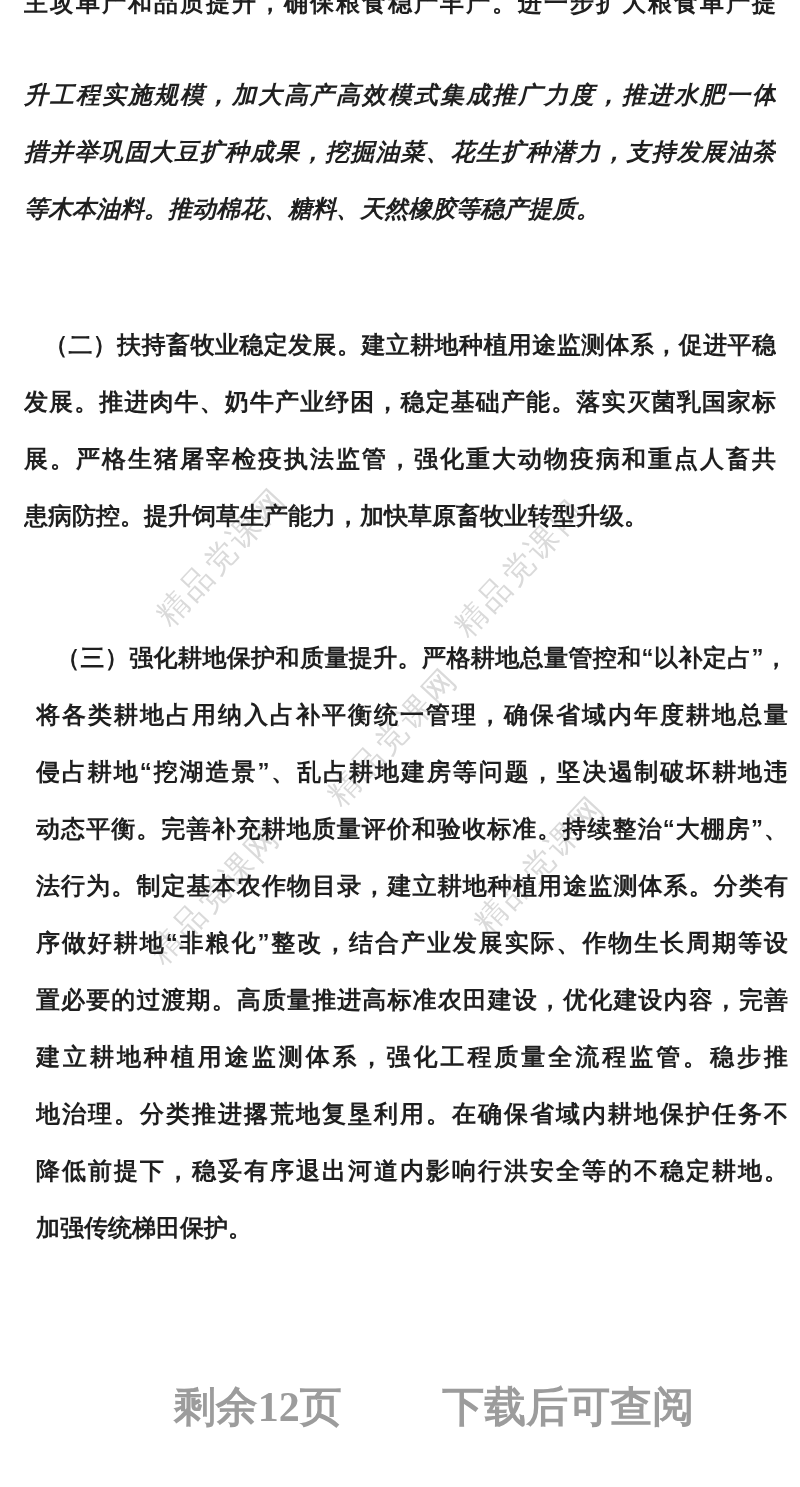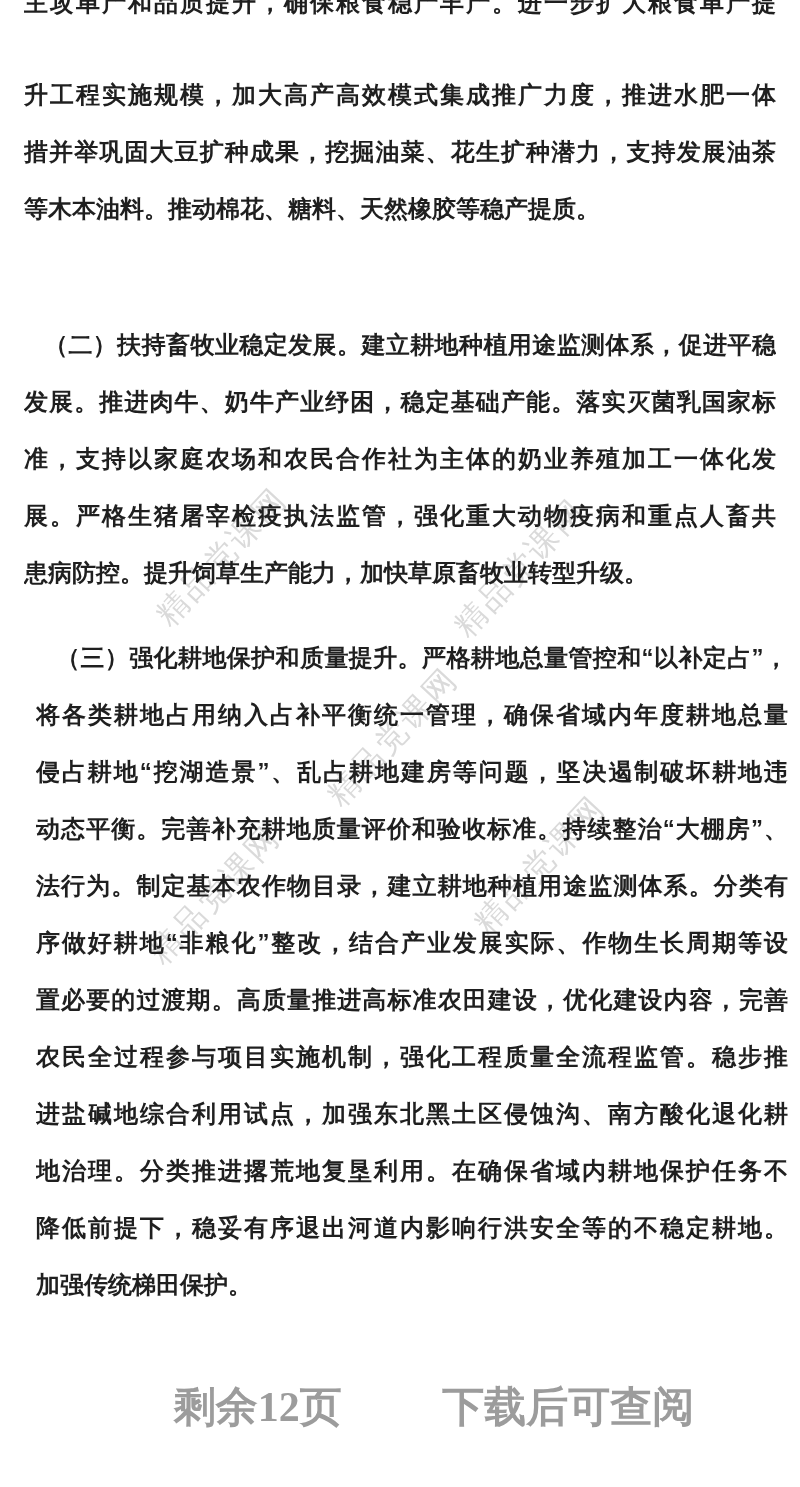--- a/index.html
+++ b/index.html
@@ -22,21 +22,21 @@
     white-space: nowrap;
     overflow: hidden;
     text-align: justify;
     text-align-last: justify;
     text-justify: inter-character;
   }
   .line.short { text-align-last: left; }
   .line.indent { text-indent: 20px; }
 
   #p1a { top: -26px; }
-  #p1b { top: 66px; }
+  #p1b { top: 66px; font-style: italic; }
   #p2  { top: 316px; }
   #p3  { top: 629px; margin-left: 12px; }
 
   
   .wm {
     position: absolute;
     font-size: 32px;
     letter-spacing: 3px;
     font-weight: 400;
     color: #d4d4d4;
@@ -86,35 +86,33 @@
 
   <div class="para" id="p1b">
     <div class="line">升工程实施规模，加大高产高效模式集成推广力度，推进水肥一体</div>
     <div class="line">措并举巩固大豆扩种成果，挖掘油菜、花生扩种潜力，支持发展油茶</div>
     <div class="line short">等木本油料。推动棉花、糖料、天然橡胶等稳产提质。</div>
   </div>
 
   <div class="para" id="p2">
     <div class="line indent">（二）扶持畜牧业稳定发展。建立耕地种植用途监测体系，促进平稳</div>
     <div class="line">发展。推进肉牛、奶牛产业纾困，稳定基础产能。落实灭菌乳国家标</div>
-    <div class="line">准，支持以家庭农场和农民合作社为主体的奶业养殖加工一体化发</div>
     <div class="line">展。严格生猪屠宰检疫执法监管，强化重大动物疫病和重点人畜共</div>
     <div class="line short">患病防控。提升饲草生产能力，加快草原畜牧业转型升级。</div>
   </div>
 
   <div class="para" id="p3">
     <div class="line indent">（三）强化耕地保护和质量提升。严格耕地总量管控和“以补定占”，</div>
     <div class="line">将各类耕地占用纳入占补平衡统一管理，确保省域内年度耕地总量</div>
     <div class="line">侵占耕地“挖湖造景”、乱占耕地建房等问题，坚决遏制破坏耕地违</div>
     <div class="line">动态平衡。完善补充耕地质量评价和验收标准。持续整治“大棚房”、</div>
     <div class="line">法行为。制定基本农作物目录，建立耕地种植用途监测体系。分类有</div>
     <div class="line">序做好耕地“非粮化”整改，结合产业发展实际、作物生长周期等设</div>
     <div class="line">置必要的过渡期。高质量推进高标准农田建设，优化建设内容，完善</div>
-    <div class="line">农民全过程参与项目实施机制，强化工程质量全流程监管。稳步推</div>
-    <div class="line">进盐碱地综合利用试点，加强东北黑土区侵蚀沟、南方酸化退化耕</div>
+    <div class="line">建立耕地种植用途监测体系，强化工程质量全流程监管。稳步推</div>
     <div class="line">地治理。分类推进撂荒地复垦利用。在确保省域内耕地保护任务不</div>
     <div class="line">降低前提下，稳妥有序退出河道内影响行洪安全等的不稳定耕地。</div>
     <div class="line short">加强传统梯田保护。</div>
   </div>
 
   <div class="footer">
     <span>剩余12页</span>
     <span class="note">下载后可查阅</span>
   </div>
 

